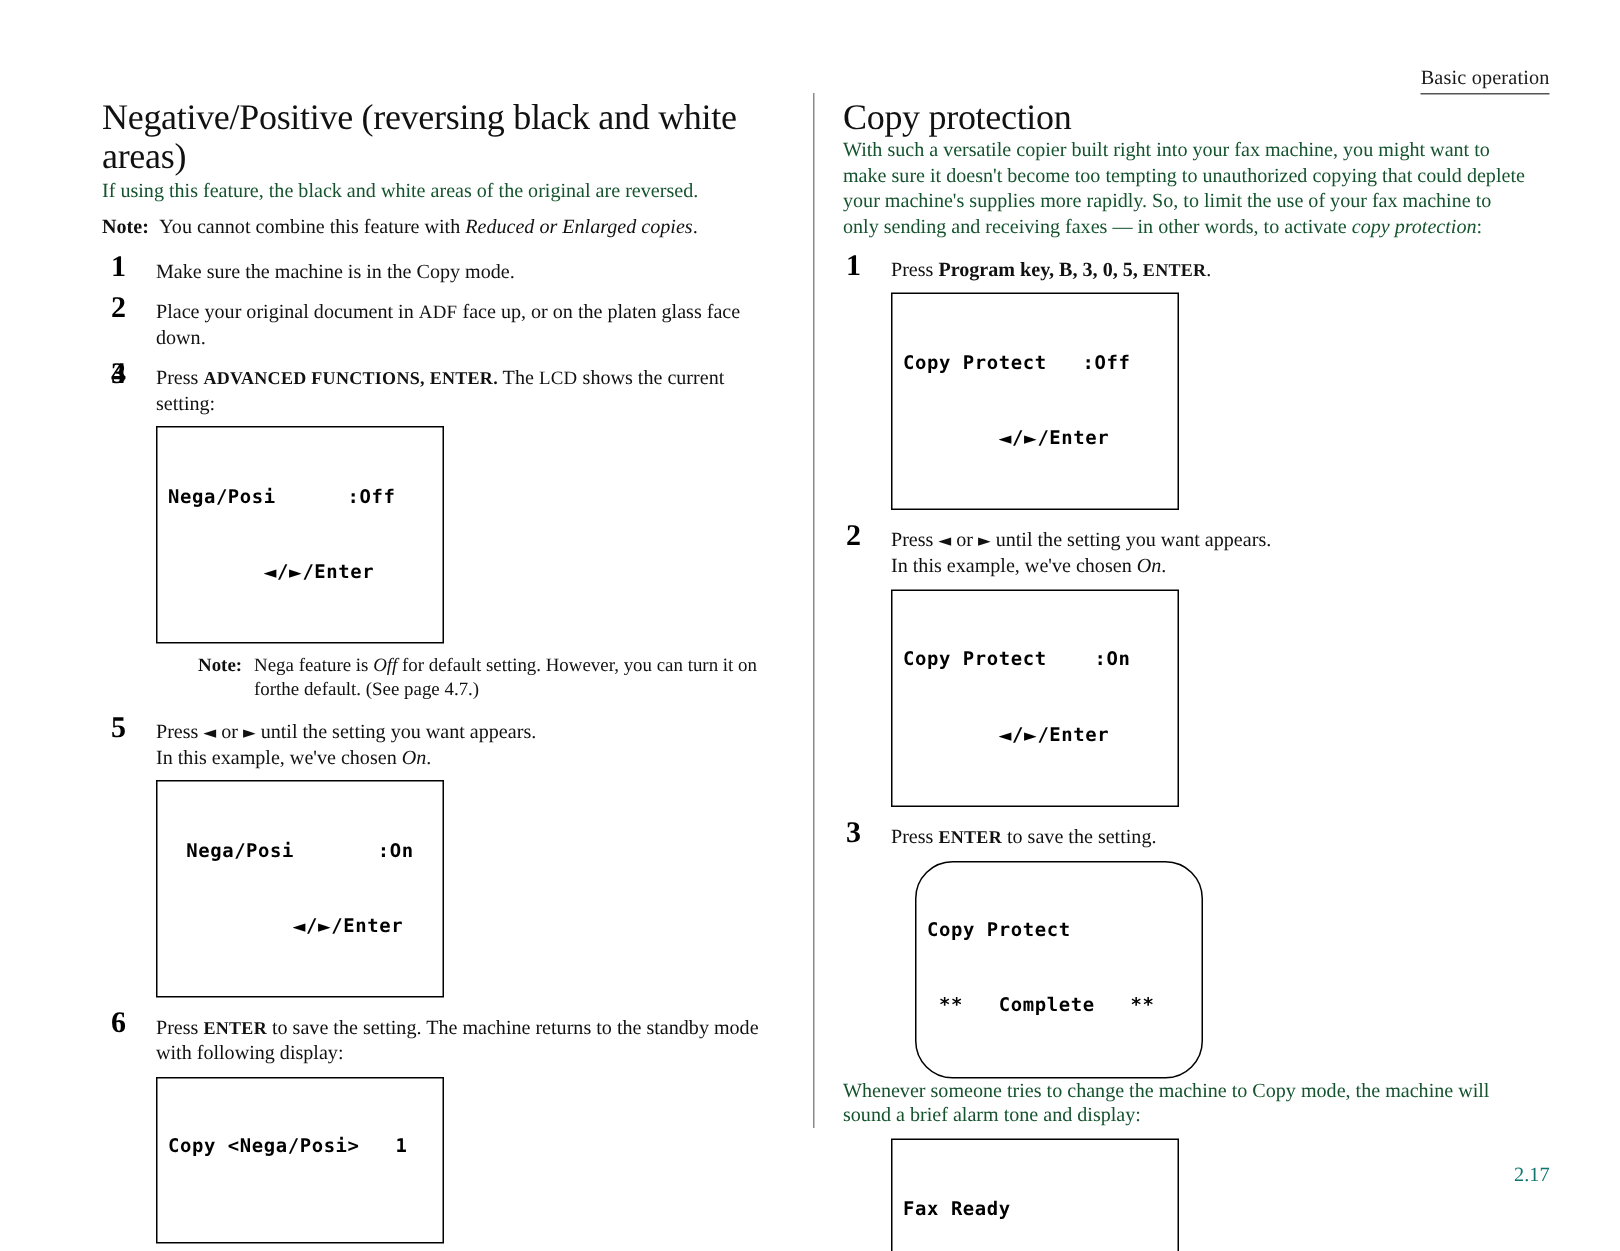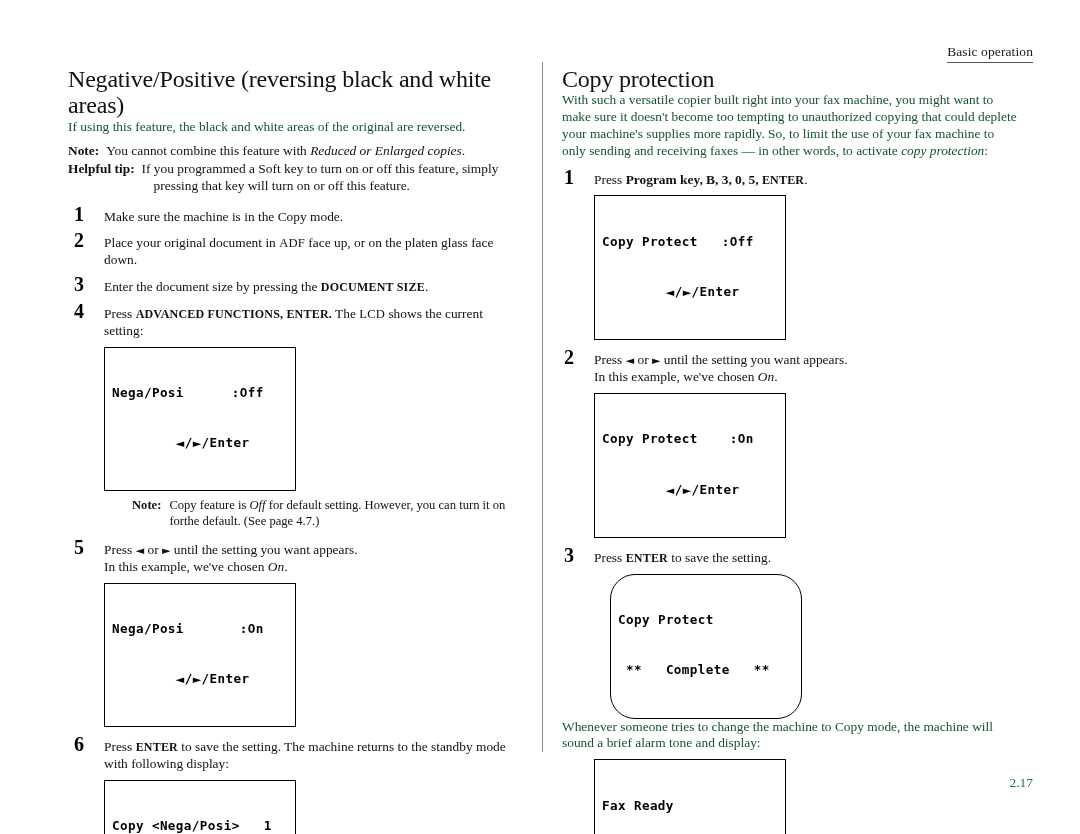--- a/index.html
+++ b/index.html
@@ -193,60 +193,55 @@
 
     <h1 class="sec-title">Negative/Positive (reversing black and white areas)</h1>
 
     <p class="body intro">If using this feature, the black and white areas of the original are reversed.</p>
 
     <div class="noterow">
       <span class="lbl">Note:</span>
       <span class="txt"><span>You cannot combine this feature with </span><span class="ital">Reduced or Enlarged copies</span><span>.</span></span>
     </div>
 
-    <div class="noterow tight">
-      <span class="lbl">Helpful tip:</span>
-      <span class="txt"><span>If you programmed a Soft key to turn on or off this feature, simply</span><span class="hang2">pressing that key will turn on or off this feature.</span></span>
-    </div>
 
     <div class="step" style="margin-top:14px;">
       <span class="num">1</span>
       <span>Make sure the machine is in the Copy mode.</span>
     </div>
 
     <div class="step">
       <span class="num">2</span>
       <span><span>Place your original document in </span><span class="sc">ADF</span><span> face up, or on the platen glass face down.</span></span>
     </div>
 
     <div class="step">
       <span class="num">3</span>
-      <span><span>Enter the document size by pressing the </span><span class="scb">DOCUMENT SIZE</span><span>.</span></span>
     </div>
 
     <div class="step">
       <span class="num">4</span>
       <span><span>Press </span><span class="scb">ADVANCED FUNCTIONS, ENTER.</span><span> The </span><span class="sc">LCD</span><span> shows the current setting:</span></span>
 
       <div class="lcd" style="margin-left:0;">
         <span class="ln">Nega/Posi      :Off</span>
         <span class="ln"><span>        </span><span class="arrow">◄</span><span>/</span><span class="arrow">►</span><span>/Enter</span></span>
       </div>
 
       <div class="subnote">
         <span class="lbl">Note:</span>
-        <span class="txt"><span>Copy feature is </span><span class="ital">Off</span><span> for default setting.  However, you can turn it on for</span><span class="hang2">the default. (See page 4.7.)</span></span>
+        <span class="txt"><span>Nega feature is </span><span class="ital">Off</span><span> for default setting.  However, you can turn it on for</span><span class="hang2">the default. (See page 4.7.)</span></span>
       </div>
     </div>
 
     <div class="step" style="margin-top:12px;">
       <span class="num">5</span>
       <span><span>Press </span><span class="arrow">◄</span><span> or </span><span class="arrow">►</span><span> until the setting you want appears.</span><br><span>In this example, we've chosen </span><span class="ital">On</span><span>.</span></span>
 
-      <div class="lcd" style="margin-left:0;">
+      <div class="lcd" style="margin-left:0;text-align:center;">
         <span class="ln">Nega/Posi       :On</span>
         <span class="ln"><span>        </span><span class="arrow">◄</span><span>/</span><span class="arrow">►</span><span>/Enter</span></span>
       </div>
     </div>
 
     <div class="step" style="margin-top:12px;">
       <span class="num">6</span>
       <span><span>Press </span><span class="scb">ENTER</span><span> to save the setting. The machine returns to the standby mode with following display:</span></span>
 
       <div class="lcd" style="margin-left:0;">

